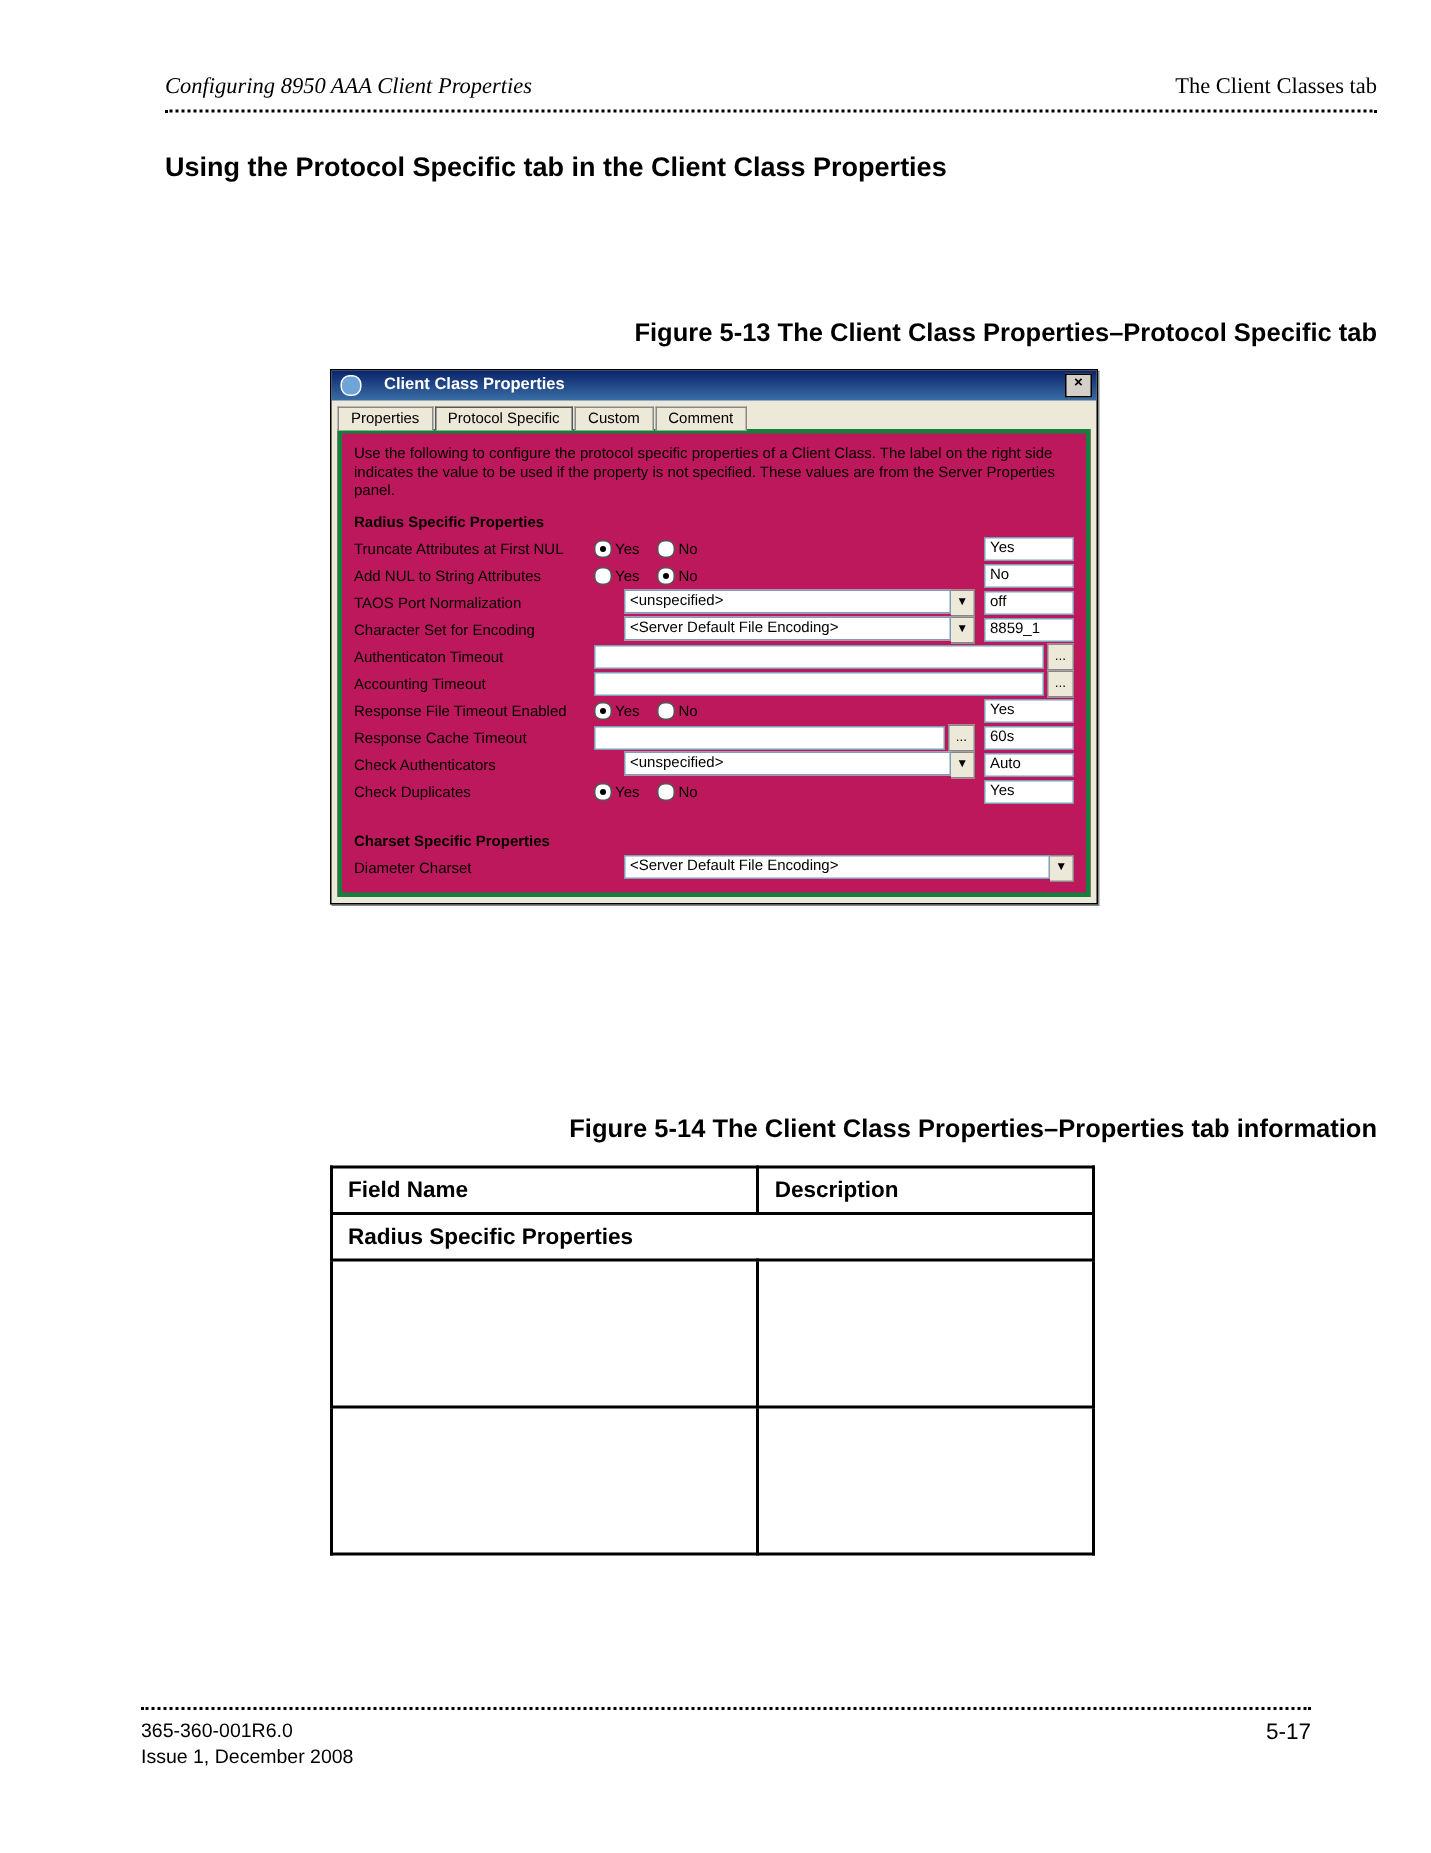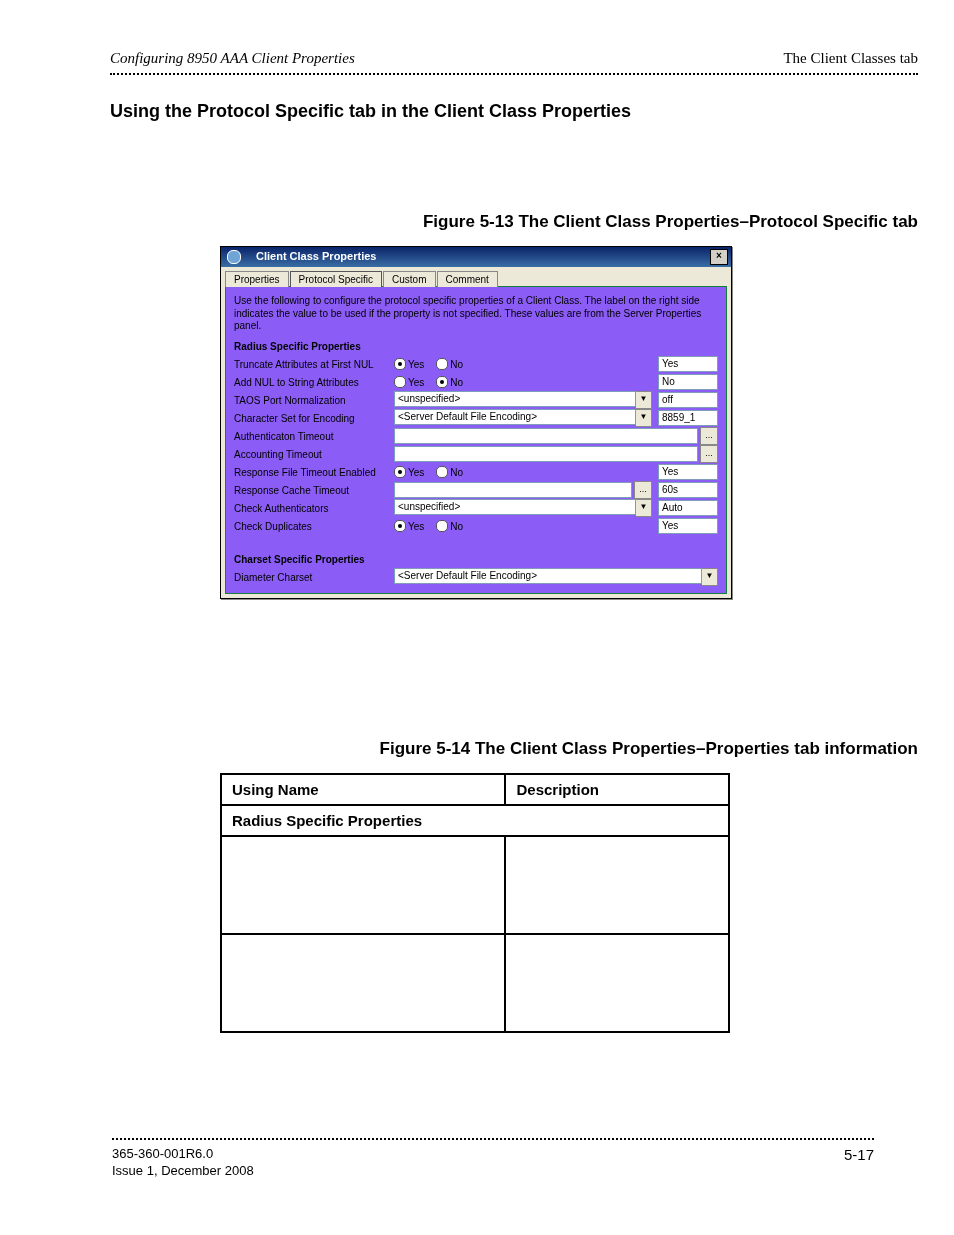--- a/index.html
+++ b/index.html
@@ -41,21 +41,21 @@
     font-weight: bold;
     font-size: 17px;
     margin: 0 0 14px 110px;
     text-align: right;
   }
   .figure-caption-second {
     margin-top: 140px;
   }
   .footer-area {
     position: absolute;
-    left: 112px;
+    left: 94px;
     right: 80px;
     bottom: 50px;
   }
   .footer-dotted {
     border-top: 2px dotted #000;
     margin-bottom: 6px;
   }
   .footer-row {
     display: flex;
     justify-content: space-between;
@@ -113,24 +113,24 @@
     background: #ece9d8;
     position: relative;
     top: 1px;
   }
   .tab.active {
     background: #ece9d8;
     border-color: #555;
     z-index: 2;
   }
   .tab-body {
-    border: 1px solid #15803d;
+    border: 3px solid #15803d;
     margin: 0 4px 4px 4px;
     padding: 8px 8px 6px 8px;
-    background: #8b5cf6;
+    background: #be185d;
   }
   .instr {
     font-size: 10px;
     line-height: 1.25;
     margin-bottom: 8px;
   }
   .section-title {
     font-weight: bold;
     font-size: 10px;
     margin: 4px 0 4px 0;
@@ -174,20 +174,21 @@
     width: 16px; height: 16px;
     border: 1px solid #888;
     background: #ece9d8;
     font-size: 9px;
     line-height: 14px;
     text-align: center;
   }
   .combo {
     display: flex;
     flex: 1 1 auto;
+    margin-left: 20px;
   }
   .combo-arrow {
     width: 15px; height: 16px;
     border: 1px solid #888; border-left: none;
     background: #ece9d8;
     text-align: center; line-height: 14px; font-size: 8px;
   }
   .default-box {
     width: 52px;
     height: 14px;
@@ -408,21 +409,21 @@
 
 
     </div>
   </div>
 
   <div class="figure-caption figure-caption-second">Figure 5-14   The Client Class Properties–Properties tab information</div>
 
   <table class="prop-table">
     <tbody>
         <tr>
-      <th style="width:56%">Using Name</th>
+      <th style="width:56%">Field Name</th>
       <th>Description</th>
     </tr>
     <tr>
       <th colspan="2">Radius Specific Properties</th>
     </tr>
     <tr>
       <td class="empty"></td>
       <td class="empty"></td>
     </tr>
     <tr>

